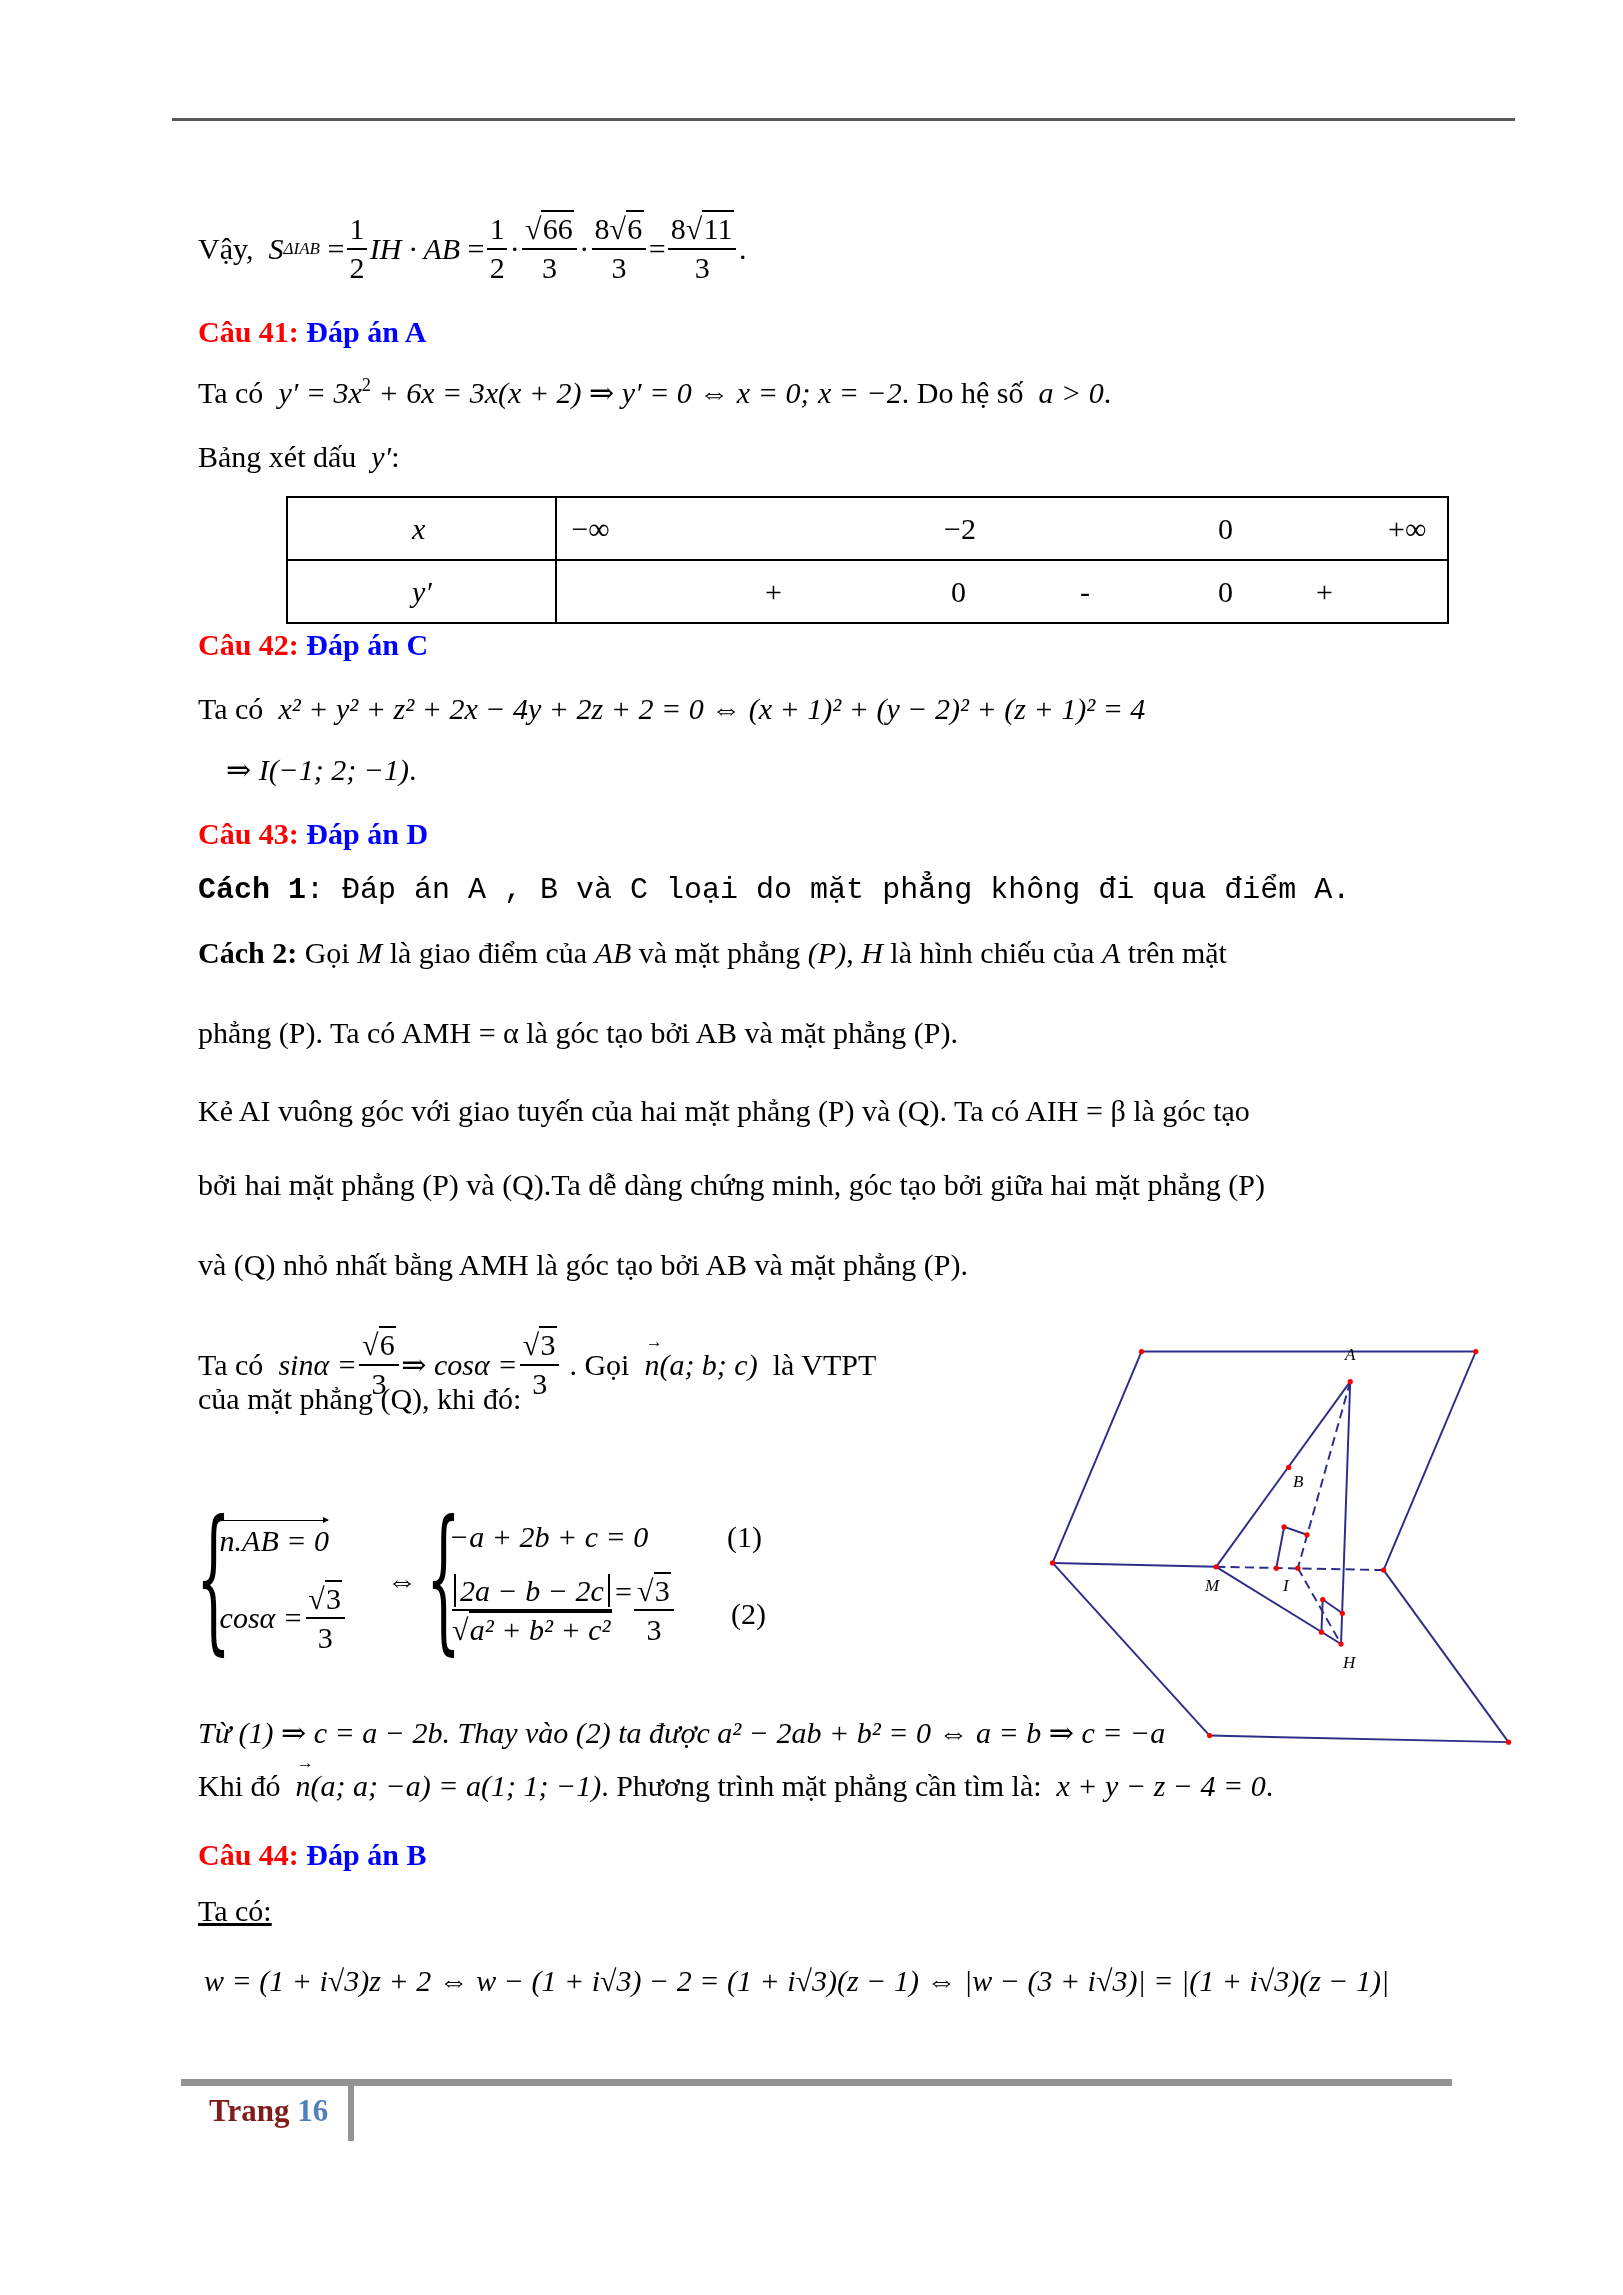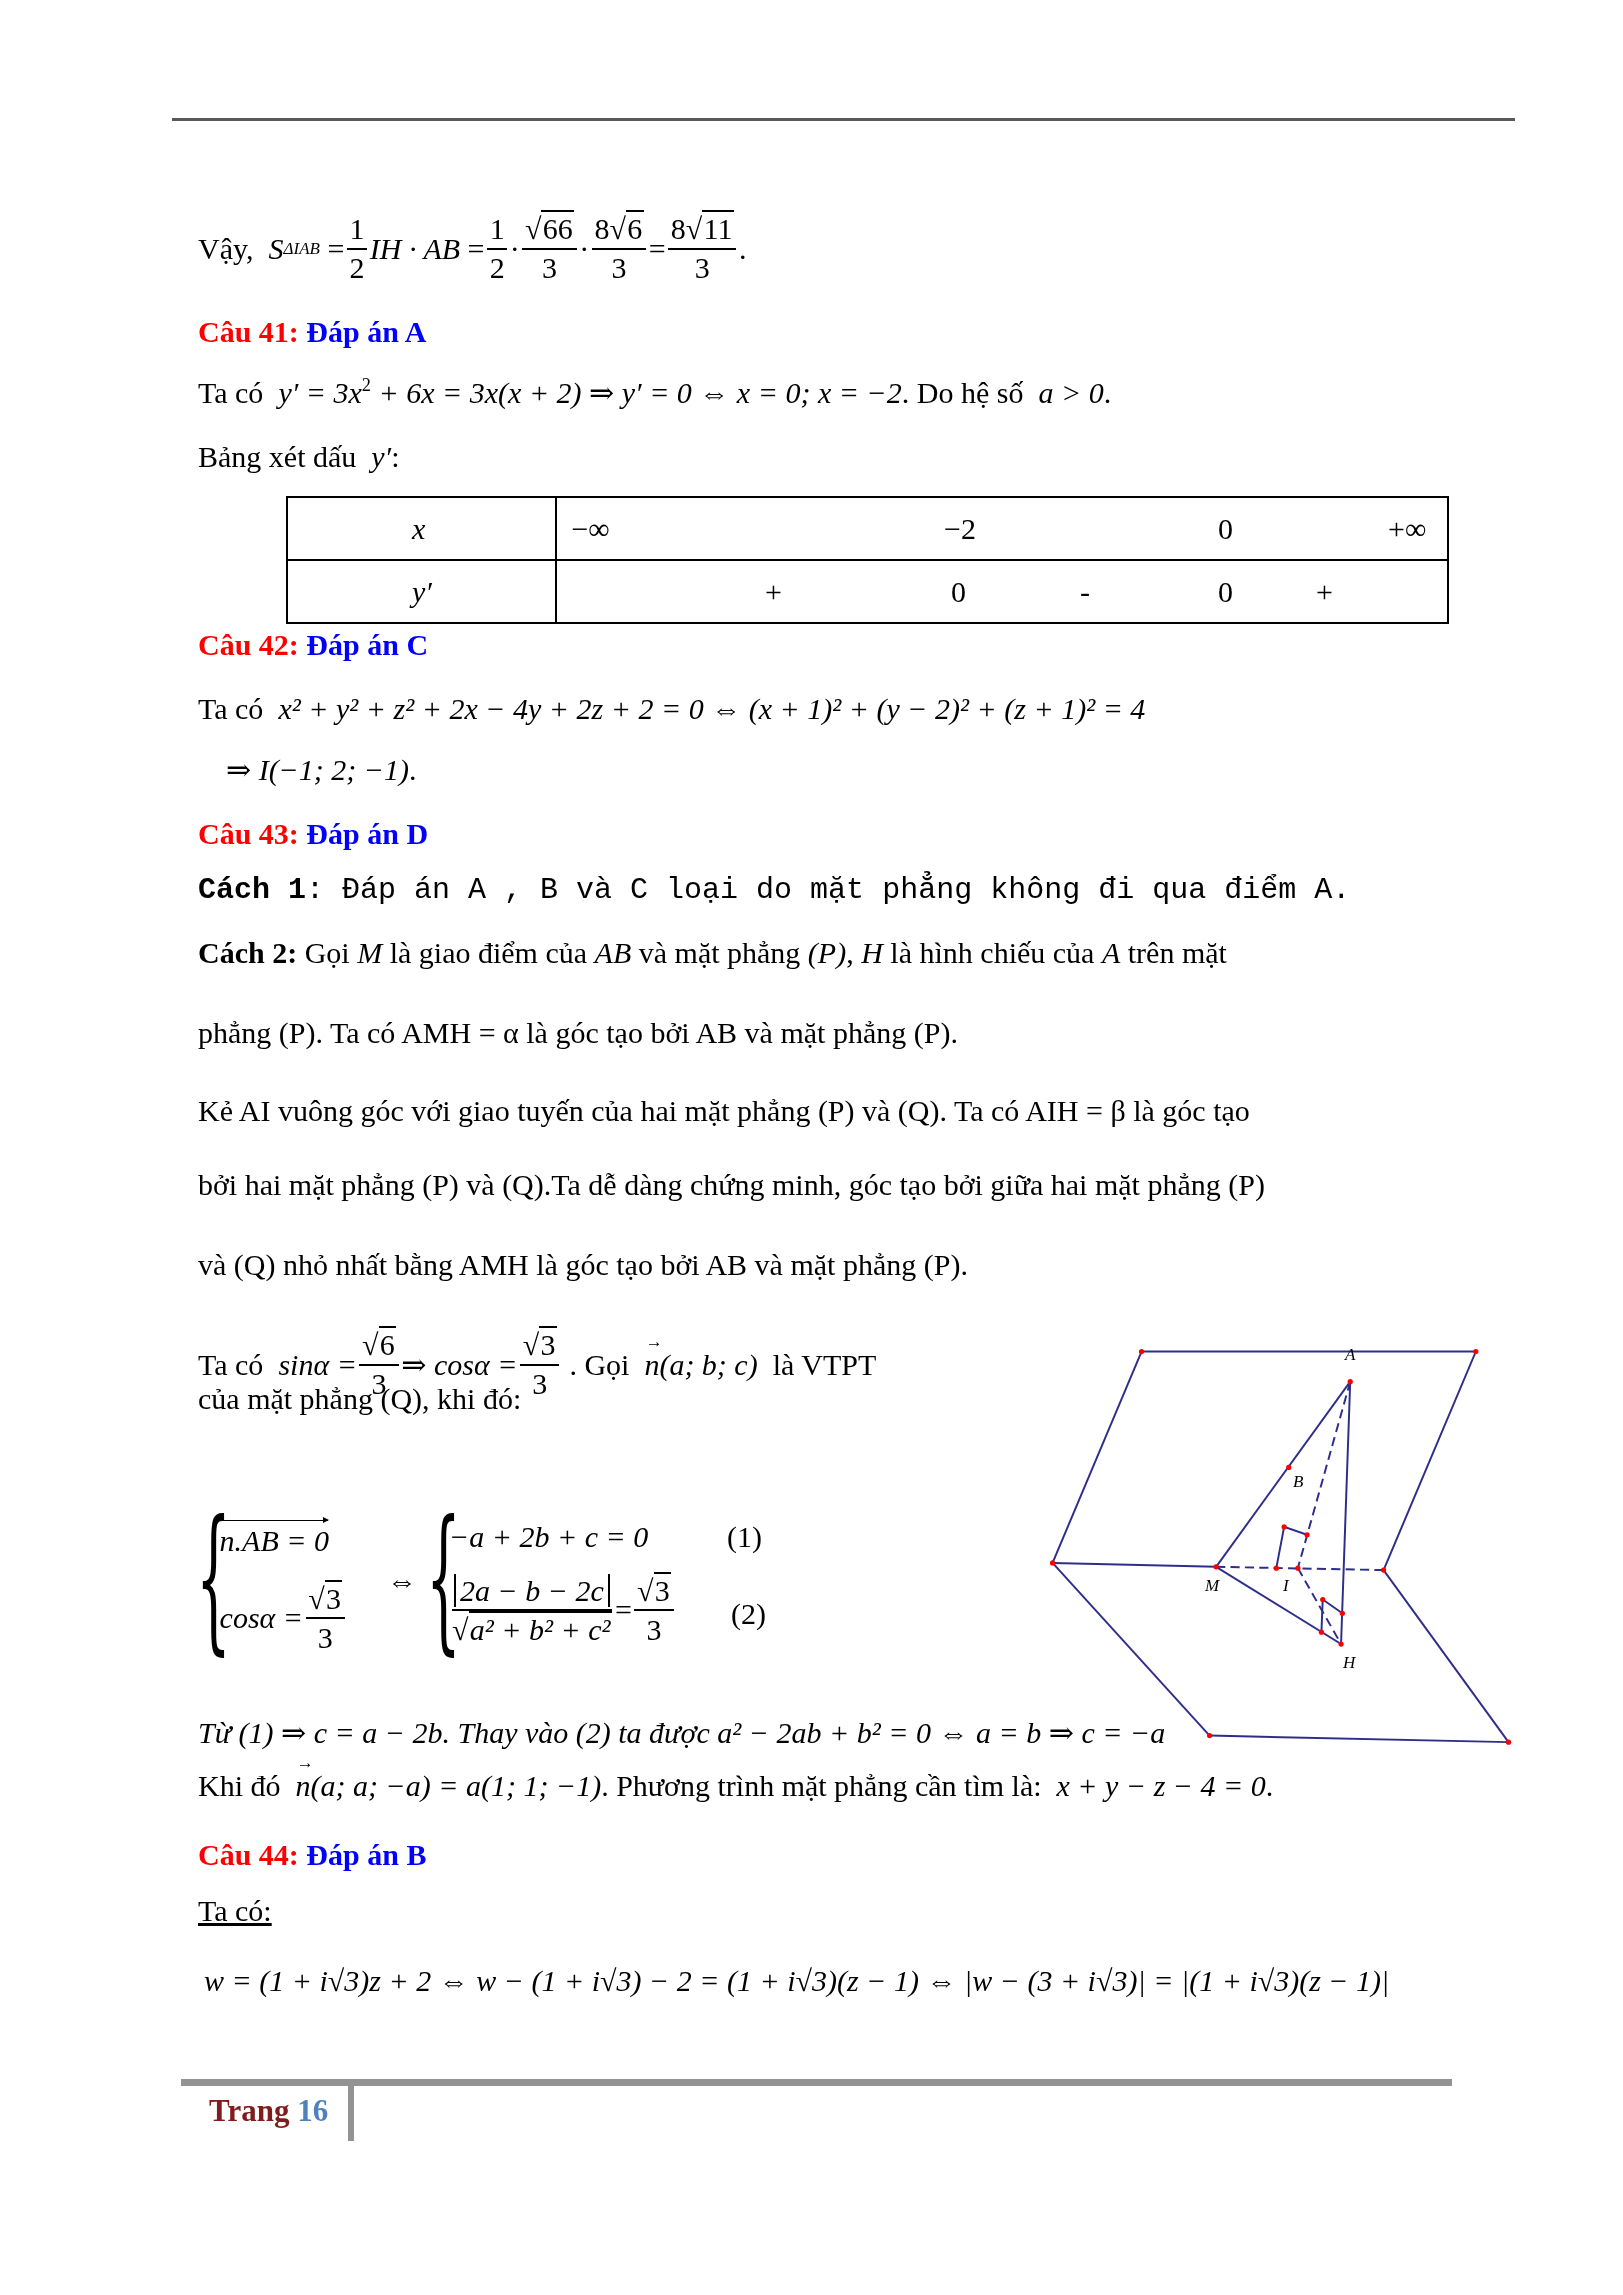--- a/index.html
+++ b/index.html
@@ -165,21 +165,21 @@
         <span class="num"><span>√</span><span class="sqrt"><span class="rad">3</span></span></span>
         <span class="den">3</span>
       </span>
   </div>
   <span class="abs" style="left:191px;top:52px;">⇔</span>
   <span class="abs brace" style="left:230px;top:-13px;">{</span>
   <div class="abs" style="left:253px;top:7.9px;">
     <span class="m">−a + 2b + c = 0</span>
   </div>
   <span class="abs" style="left:531px;top:7.9px;">(1)</span>
-  <div class="abs" style="left:253px;top:63px;display:flex;align-items:center;">
+  <div class="abs" style="left:253px;top:63px;display:flex;align-items:flex-start;">
     <span class="frac">
         <span class="num"><span class="m absbar">2a − b − 2c</span></span>
         <span class="den"><span>√</span><span class="sqrt"><span class="rad m">a² + b² + c²</span></span></span>
       </span>
     <span>=</span>
     <span class="frac">
         <span class="num"><span>√</span><span class="sqrt"><span class="rad">3</span></span></span>
         <span class="den">3</span>
       </span>
   </div>

